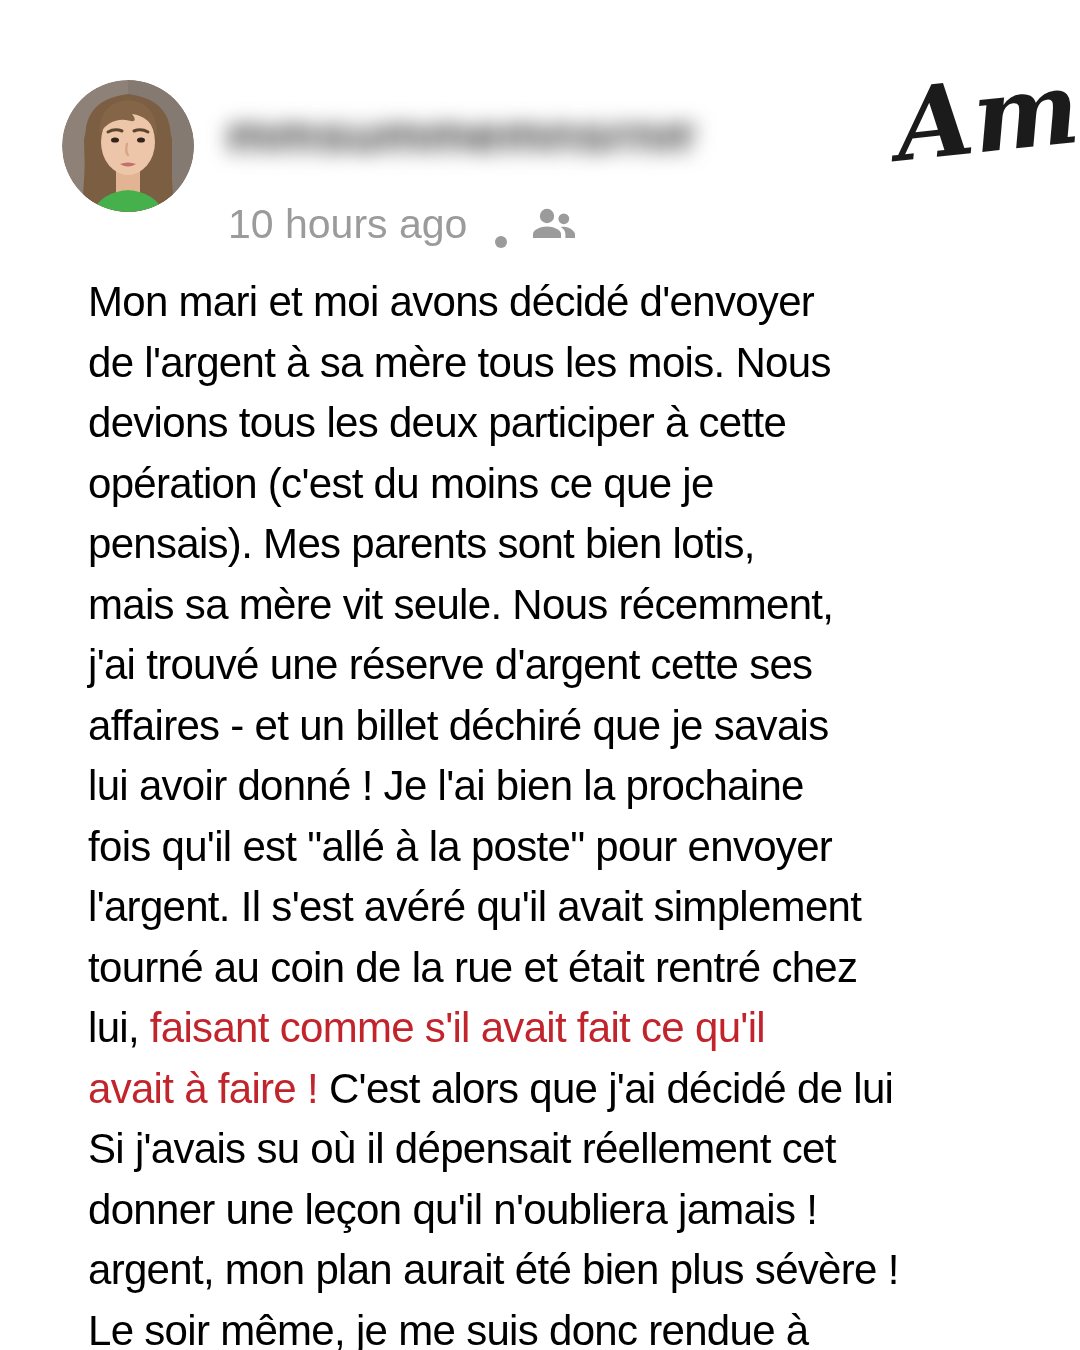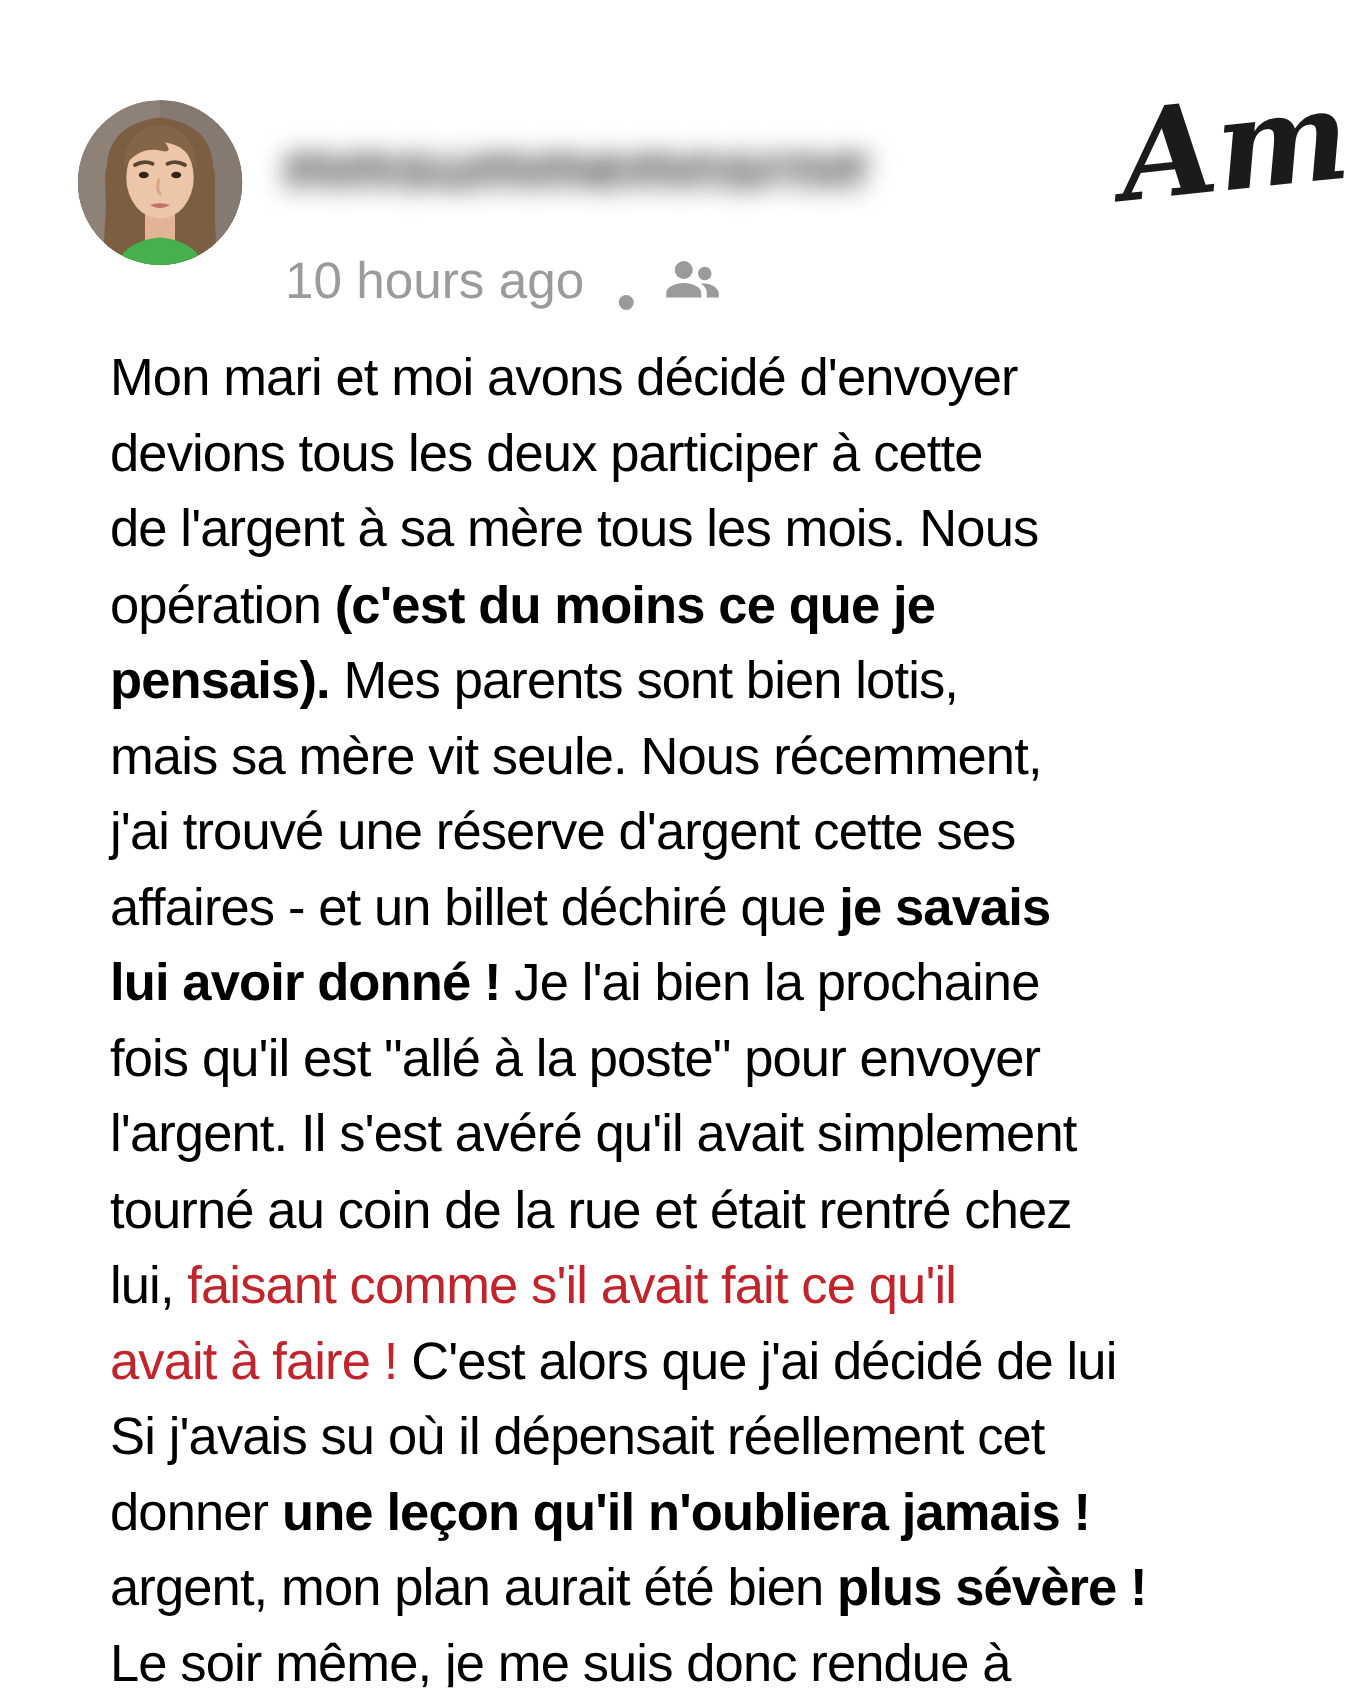--- a/index.html
+++ b/index.html
@@ -95,21 +95,21 @@
     left: 88px;
     top: 272px;
     width: 940px;
     color: #000000;
     font-size: 42px;
     line-height: 60.5px;
     letter-spacing: -0.7px;
   }
   .post-body .line { white-space: nowrap; }
   .post-body .n { font-weight: 400; color: #000000; text-align: right; }
-  .post-body .b { font-weight: 700; color: #000000; }
+  .post-body .b { font-weight: 400; color: #000000; }
   .post-body .r { font-weight: 400; color: var(--accent-red, #c2242c); }
 </style>
 </head>
 <body>
 
 <div class="page">
 
   <div class="avatar-wrap">
     <svg viewBox="0 0 132 132" width="132" height="132">
       <defs>
@@ -159,22 +159,22 @@
         <circle cx="17.4" cy="9.4" r="2.7"></circle>
         <path d="M17.4 13.4c-.5 0-1 .05-1.5.14 1.4.9 2.3 2.1 2.3 3.46V19H23v-1.7c0-1.9-3-3.9-5.6-3.9z"></path>
       </svg>
     </span>
   </div>
 
   <div class="brand-logo">Am</div>
 
   <div class="post-body">
       <div class="line"><span class="n">Mon mari et moi avons décidé d'envoyer</span></div>
+      <div class="line"><span class="n">de l'argent à sa mère tous les mois. Nous</span></div>
       <div class="line"><span class="n">devions tous les deux participer à cette</span></div>
-      <div class="line"><span class="n">de l'argent à sa mère tous les mois. Nous</span></div>
       <div class="line"><span class="n">opération </span><span class="b">(c'est du moins ce que je</span></div>
       <div class="line"><span class="b">pensais).</span><span class="n"> Mes parents sont bien lotis,</span></div>
       <div class="line"><span class="n">mais sa mère vit seule. Nous récemment,</span></div>
       <div class="line"><span class="n">j'ai trouvé une réserve d'argent cette ses</span></div>
       <div class="line"><span class="n">affaires - et un billet déchiré que </span><span class="b">je savais</span></div>
       <div class="line"><span class="b">lui avoir donné !</span><span class="n"> Je l'ai bien la prochaine</span></div>
       <div class="line"><span class="n">fois qu'il est "allé à la poste" pour envoyer</span></div>
       <div class="line"><span class="n">l'argent. Il s'est avéré qu'il avait simplement</span></div>
       <div class="line"><span class="n">tourné au coin de la rue et était rentré chez</span></div>
       <div class="line"><span class="n">lui, </span><span class="r">faisant comme s'il avait fait ce qu'il</span></div>

